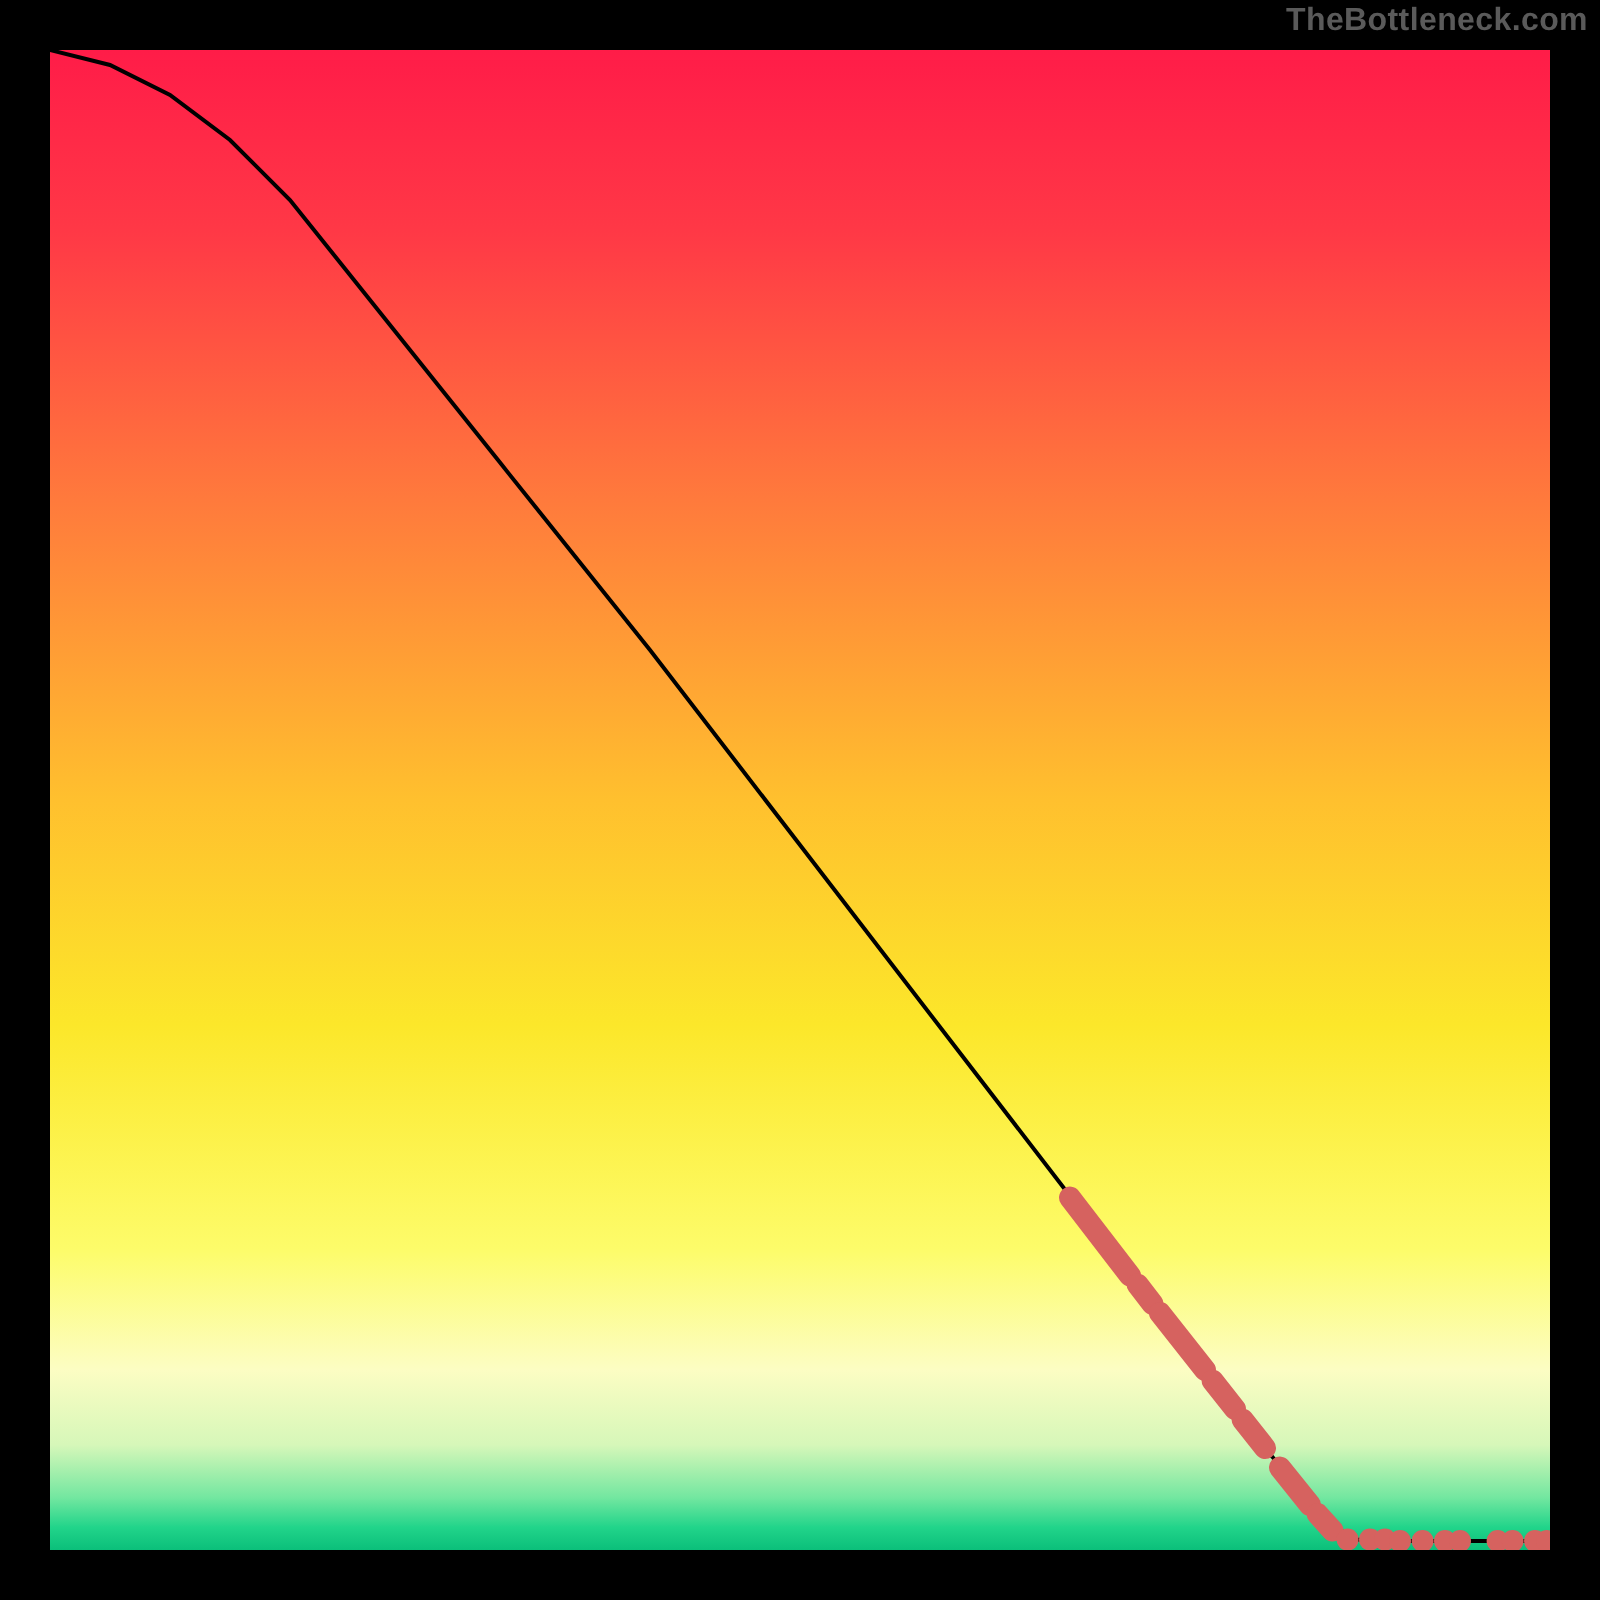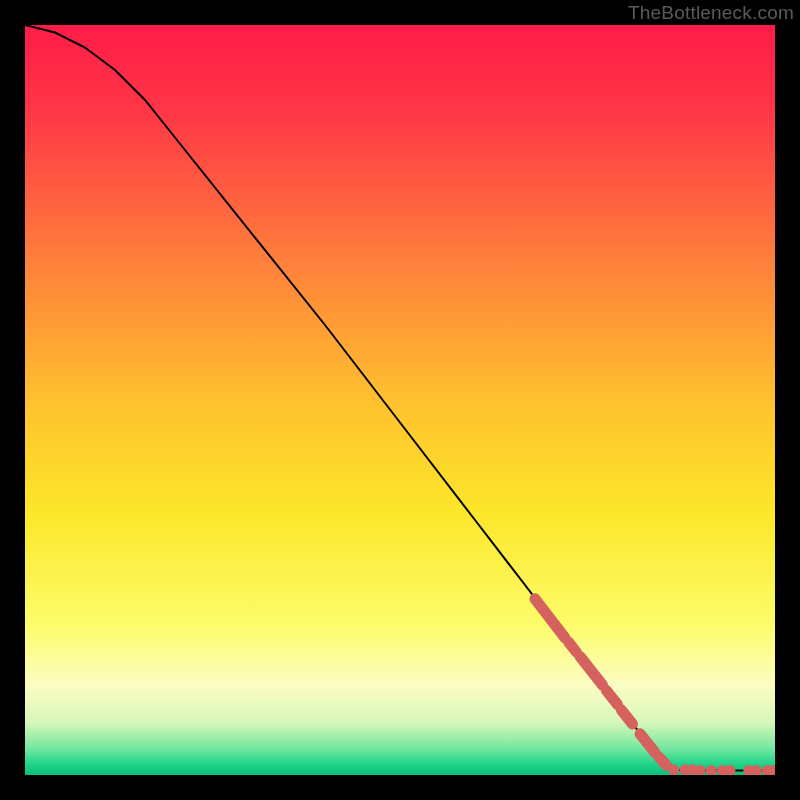--- a/index.html
+++ b/index.html
@@ -13,22 +13,22 @@
   }
   .wrap {
     position: relative;
     width: 800px;
     height: 800px;
   }
   .watermark {
     position: absolute;
     top: 2px;
     right: 6px;
-    font-size: 19px;
-    font-weight: 400;
+    font-size: 16px;
+    font-weight: 700;
     color: #5a5a5a;
     z-index: 10;
     letter-spacing: 0.2px;
     margin-left: 32px;
   }
   .plot {
     position: absolute;
     left: 25px;
     top: 25px;
     width: 750px;

